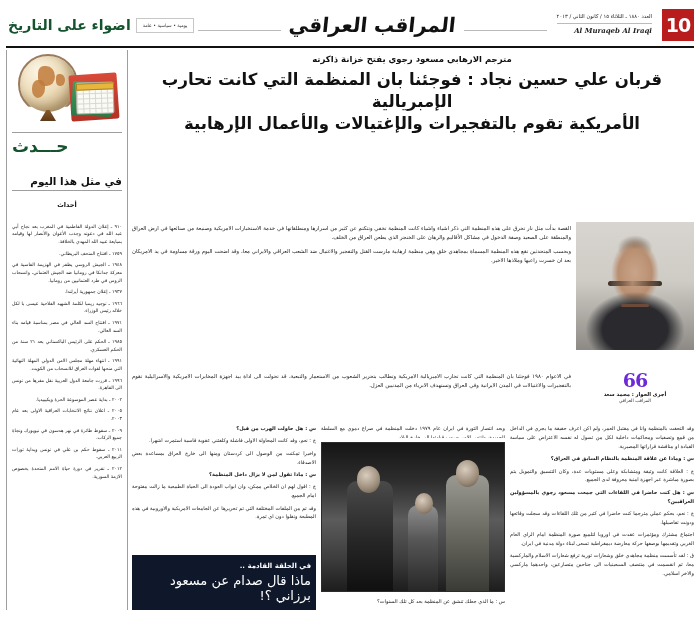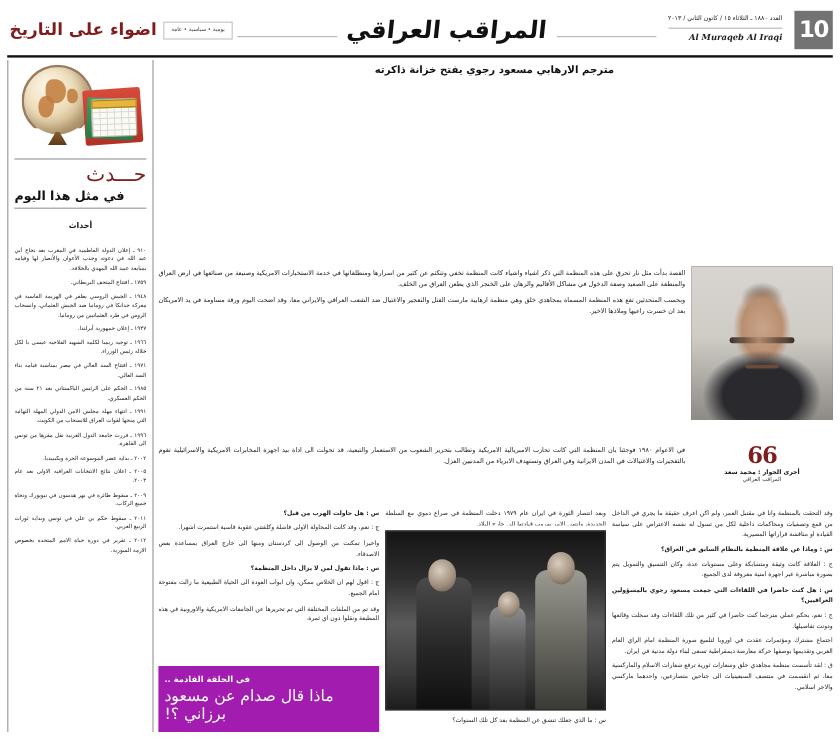--- a/index.html
+++ b/index.html
@@ -20,21 +20,21 @@
   .masthead {
     position: relative;
     height: 46px;
     display: flex;
     align-items: center;
     padding: 4px 6px 0 6px;
     direction: rtl;
   }
   .page-number-box {
     width: 32px; height: 32px;
-    background: #737373;
+    background: #b91c1c;
     color: #fff;
     display: flex; align-items: center; justify-content: center;
     font-weight: bold; font-size: 19px;
     letter-spacing: -1px;
     font-family: "DejaVu Sans", sans-serif;
     flex: 0 0 auto;
     margin-left: 4px;
   }
   .issue-block {
     flex: 0 0 auto;
@@ -87,21 +87,21 @@
     color: #333;
     border: 1px solid #c7c7c7;
     padding: 4px 6px;
     white-space: nowrap;
     letter-spacing: .3px;
   }
   .section-title {
     flex: 0 0 auto;
     font-size: 14px;
     font-weight: bold;
-    color: #7f1d1d;
+    color: #14532d;
     white-space: nowrap;
     padding: 0 5px 0 2px;
     font-family: "DejaVu Sans", sans-serif;
   }
   .masthead-underline {
     position: absolute;
     left: 6px; right: 6px; top: 46px;
     height: 2px; background: #111;
   }
 
@@ -199,21 +199,21 @@
     align-items: flex-start;
     margin-top: 4px;
     gap: 5px;
   }
   .quote-mark-wrap {
     flex: 0 0 118px;
     text-align: center;
     padding-top: 2px;
   }
   .quote-mark {
-    font-size: 19px; font-weight: bold; color: #7f1d1d;
+    font-size: 19px; font-weight: bold; color: #6d28d9;
     line-height: .9; letter-spacing: -1px;
     font-family: "DejaVu Serif", serif;
   }
   .byline { font-size: 5.2px; font-weight: bold; color: #111; margin-top: 2px; }
   .byline2 { font-size: 4.6px; color: #333; margin-top: 1px; }
 
   .cols-zone {
     flex: 1 1 auto;
     display: flex;
     direction: rtl;
@@ -323,49 +323,49 @@
       linear-gradient(to bottom, #d8d8cf 1px, transparent 1px);
     background-size: 6px 5px;
   }
   .globe-art .caltop {
     position:absolute; right: 8px; bottom: 36px; width: 38px; height: 7px;
     background: #e8b63c; border: 1px solid #a98527; transform: rotate(-2deg);
   }
 
   .side-rule { height: 1px; background: #9e9e9e; margin: 3px 0 5px 0; }
   .side-title {
+    text-align: left;
+    font-size: 17px; font-weight: bold; color: #14532d;
+    letter-spacing: 3px; line-height: 1.05;
+  }
+  .side-title2 {
     text-align: right;
-    font-size: 17px; font-weight: normal; color: #7f1d1d;
-    letter-spacing: 3px; line-height: 1.05;
-  }
-  .side-title2 {
-    text-align: left;
     font-size: 10.5px; font-weight: bold; color: #111;
-    margin-top: 2px; letter-spacing: .4px;
+    margin-top: 19px; letter-spacing: .4px;
   }
   .side-sub {
     text-align: center; font-size: 6.5px; font-weight: bold;
     color: #111; margin: 5px 0 14px 0;
   }
   .side-list {
     flex: 1 1 auto;
     font-size: 4.7px;
     line-height: 1.62;
     color: #1b1b1b;
     text-align: justify;
     overflow: hidden;
   }
   .side-list p { margin-bottom: 4px; }
 
   
   .teaser {
-    background: #a21caf;
+    background: #0f172a;
     color: #fff;
     padding: 7px 5px;
-    text-align: left;
+    text-align: right;
     margin-top: 4px;
   }
   .teaser .t1 { font-size: 7px; font-weight: bold; margin-bottom: 3px; }
   .teaser .t2 { font-size: 13px; font-weight: normal; letter-spacing: .3px; }
   .bottom-left-col { flex: 1 1 0; display: flex; flex-direction: column; min-width: 0; }
 </style>
 </head>
 <body>
 
 <div class="page">
@@ -384,20 +384,24 @@
   </div>
   <div class="masthead-underline"></div>
 
   <div class="body-wrap">
 
     <div class="main-col">
 
       <div class="head-zone">
         <div class="head-text">
           <div class="overline">مترجم الارهابي مسعود رجوي يفتح خزانة ذاكرته</div>
+          <div class="headline">
+            <span class="ln">قربان علي حسين نجاد : فوجئنا بان المنظمة التي كانت تحارب الإمبريالية</span>
+            <span class="ln">الأمريكية تقوم بالتفجيرات والإغتيالات والأعمال الإرهابية</span>
+          </div>
         </div>
       </div>
 
       <div class="lede-zone">
         <div class="portrait">
           <div class="bg"></div>
           <div class="brow"></div>
           <div class="mouth"></div>
         </div>
         <div class="lede-text">

